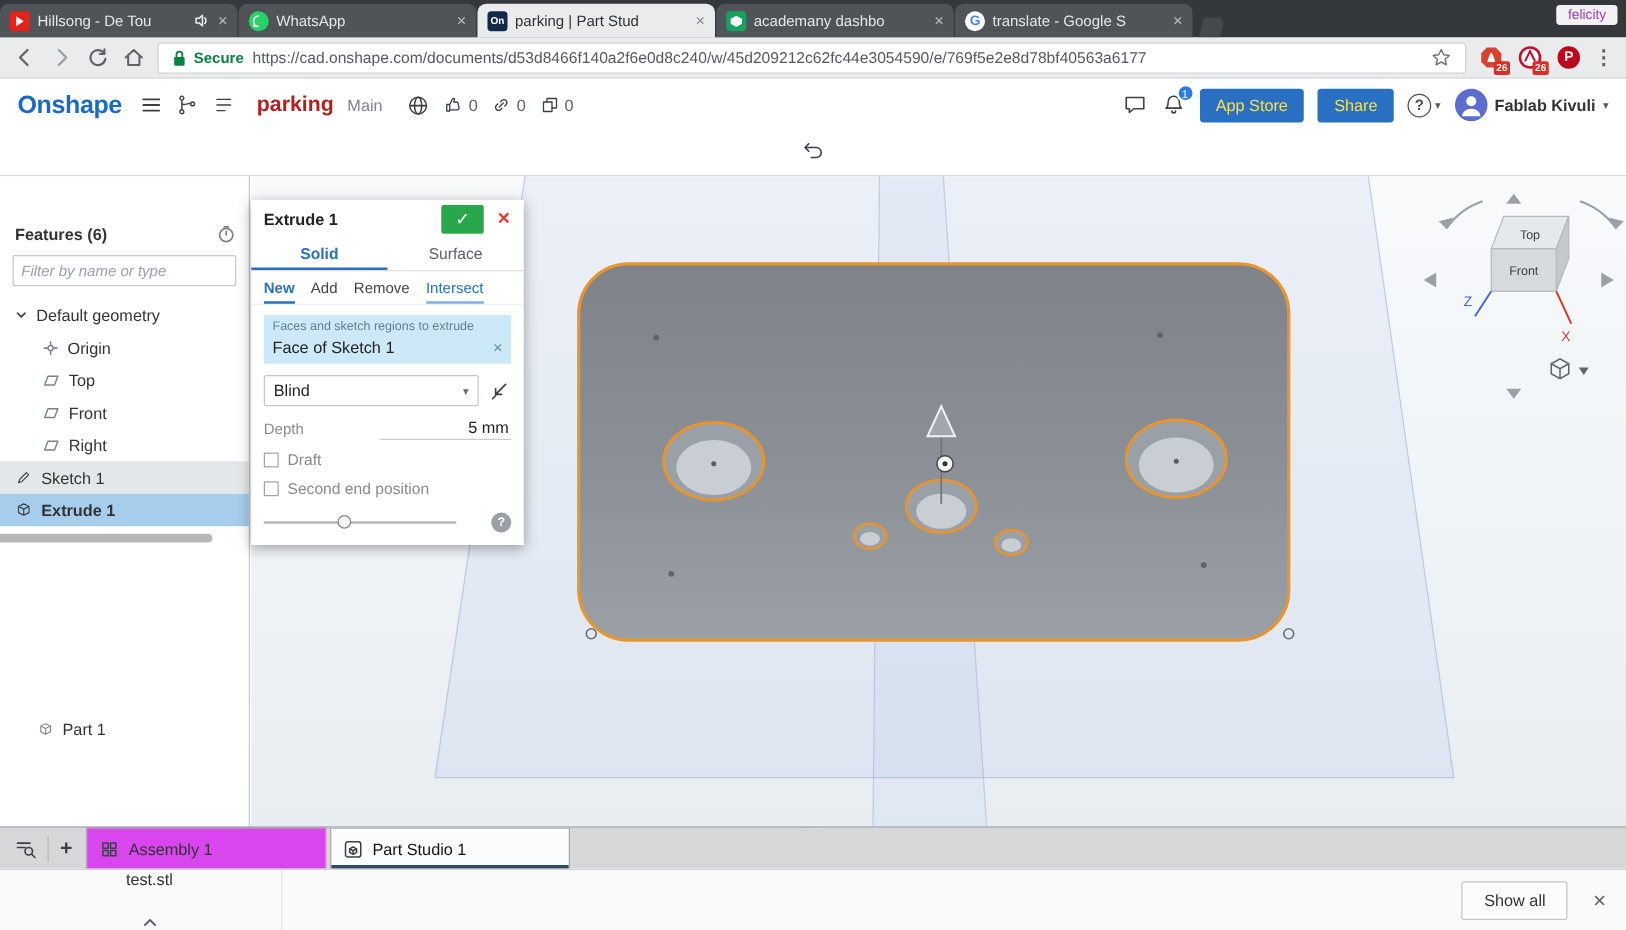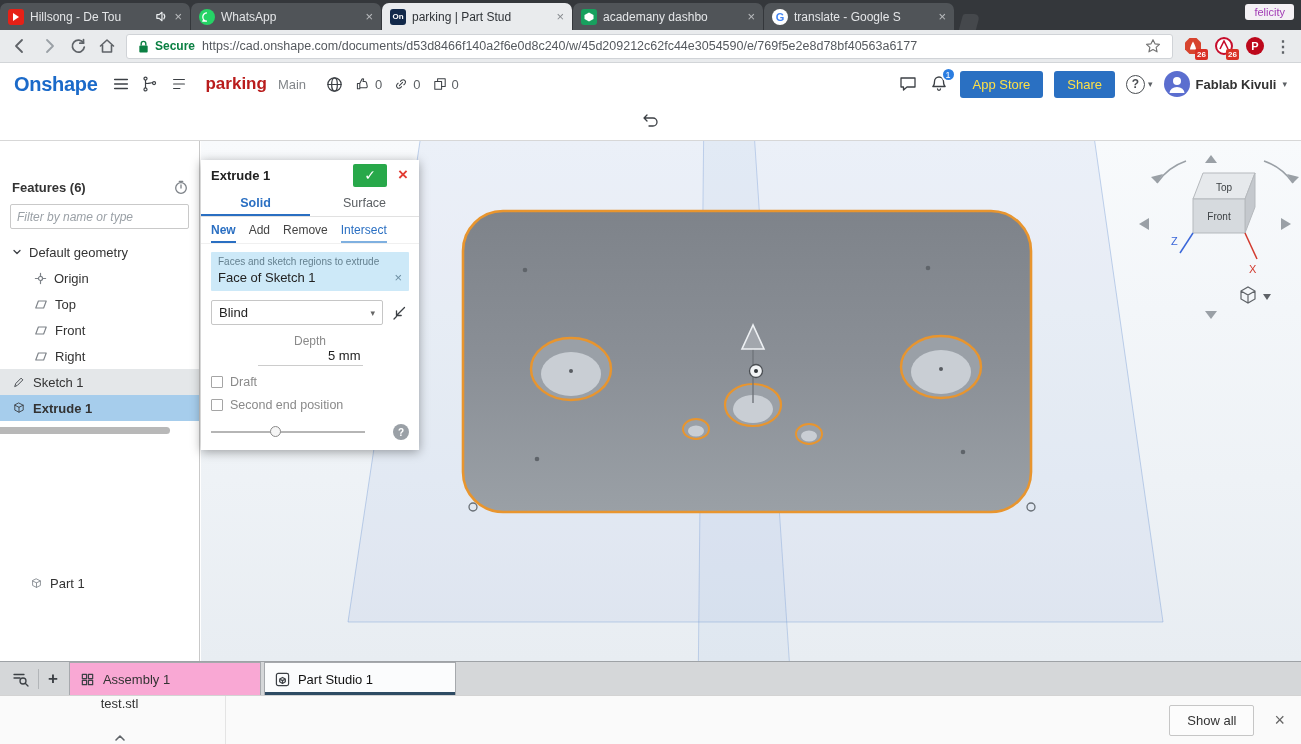--- a/index.html
+++ b/index.html
@@ -85,35 +85,35 @@
 .sc.active{color:#2a6fc2;font-weight:bold;box-shadow:inset 0 -2px 0 #2a6fc2;}
 .sc.blue{color:#2a6fc2;box-shadow:inset 0 -2px 0 #7fb0e0;}
 .dlg-body{padding:8px 10px 10px 10px;display:flex;flex-direction:column;gap:9px;}
 .sel-box{background:#cde9f8;padding:4px 7px 6px 7px;border-radius:1px;}
 .sel-cap{font-size:10px;color:#64808f;margin-bottom:3px;}
 .sel-row{display:flex;align-items:center;font-size:13px;color:#222;}
 .sel-x{margin-left:auto;color:#6d8fa3;font-size:13px;}
 .end-row{display:flex;align-items:center;gap:8px;}
 .dropdown{flex:1;height:25px;border:1px solid #c6c6c6;border-radius:2px;display:flex;align-items:center;padding:0 7px;font-size:13px;color:#222;}
 .ddc{margin-left:auto;font-size:9px;color:#666;}
-.depth-row{display:flex;align-items:center;flex-direction:column;}
+.depth-row{display:flex;align-items:center;}
 .dlabel{font-size:12px;color:#8a8a8a;flex:1;}
 .dfield{width:105px;border-bottom:1px solid #ccc;text-align:right;font-size:13px;color:#222;padding:0 2px 2px 0;}
 .cb-row{display:flex;align-items:center;gap:7px;font-size:12.5px;color:#8a8a8a;}
 .cb{width:12px;height:12px;border:1px solid #a5a5a5;background:#fff;border-radius:1px;flex:0 0 auto;}
 .slider-row{display:flex;align-items:center;margin-top:3px;}
 .slider{flex:1;height:2px;background:#b5b5b5;position:relative;margin-right:28px;}
 .handle{position:absolute;left:38%;top:-5px;width:11px;height:11px;border-radius:50%;background:#f5f5f5;border:1px solid #8a8a8a;}
 .hlp{width:16px;height:16px;border-radius:50%;background:#9aa0a6;color:#fff;font-size:10px;font-weight:bold;display:flex;align-items:center;justify-content:center;}
 
 #bottombar{position:absolute;top:661px;left:0;width:1301px;height:34px;background:#d5d7d9;border-top:1px solid #9ea2a6;display:flex;align-items:stretch;}
 .bb-tools{display:flex;align-items:center;gap:9px;padding:0 11px;}
 .vsep{width:1px;height:20px;background:#b2b5b8;}
 .plusbtn{font-size:17px;color:#3c4045;font-weight:bold;}
-.etab{width:192px;display:flex;align-items:center;gap:8px;padding:0 10px;font-size:13px;color:#333;background:#f9a8d4;border:1px solid #a6a9ad;border-bottom:none;margin-right:3px;min-width:0;}
+.etab{width:192px;display:flex;align-items:center;gap:8px;padding:0 10px;font-size:13px;color:#333;background:#d946ef;border:1px solid #a6a9ad;border-bottom:none;margin-right:3px;min-width:0;}
 .etab .t{white-space:nowrap;overflow:hidden;text-overflow:ellipsis;}
 .etab.active{background:#fbfcfd;box-shadow:inset 0 -3px 0 #2e4b63;color:#111;}
 
 #downloadbar{position:absolute;top:695px;left:0;width:1301px;height:49px;background:#fafafa;border-top:1px solid #d3d3d3;display:flex;align-items:center;}
 .dl-item{height:100%;display:flex;align-items:center;justify-content:space-between;width:226px;padding:0 16px 0 30px;border-right:1px solid #e4e4e4;flex-direction:column;}
 .dl-name{font-size:13px;color:#333;}
 .showall{border:1px solid #c6c6c6;background:#fcfcfc;color:#333;font-size:13px;padding:7px 17px;border-radius:2px;margin-right:20px;font-family:inherit;}
 .dl-close{color:#666;font-size:18px;margin-right:16px;}
 </style>
 </head>

